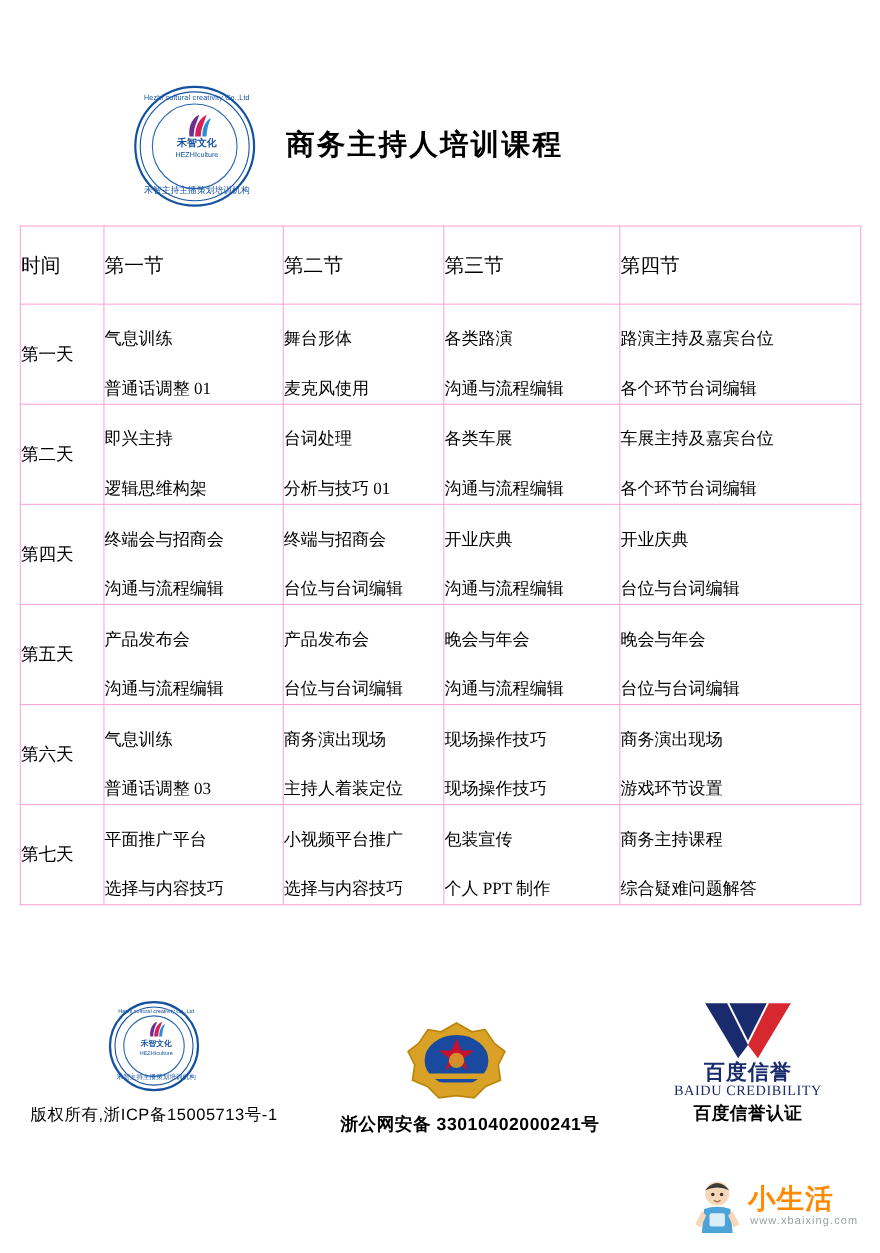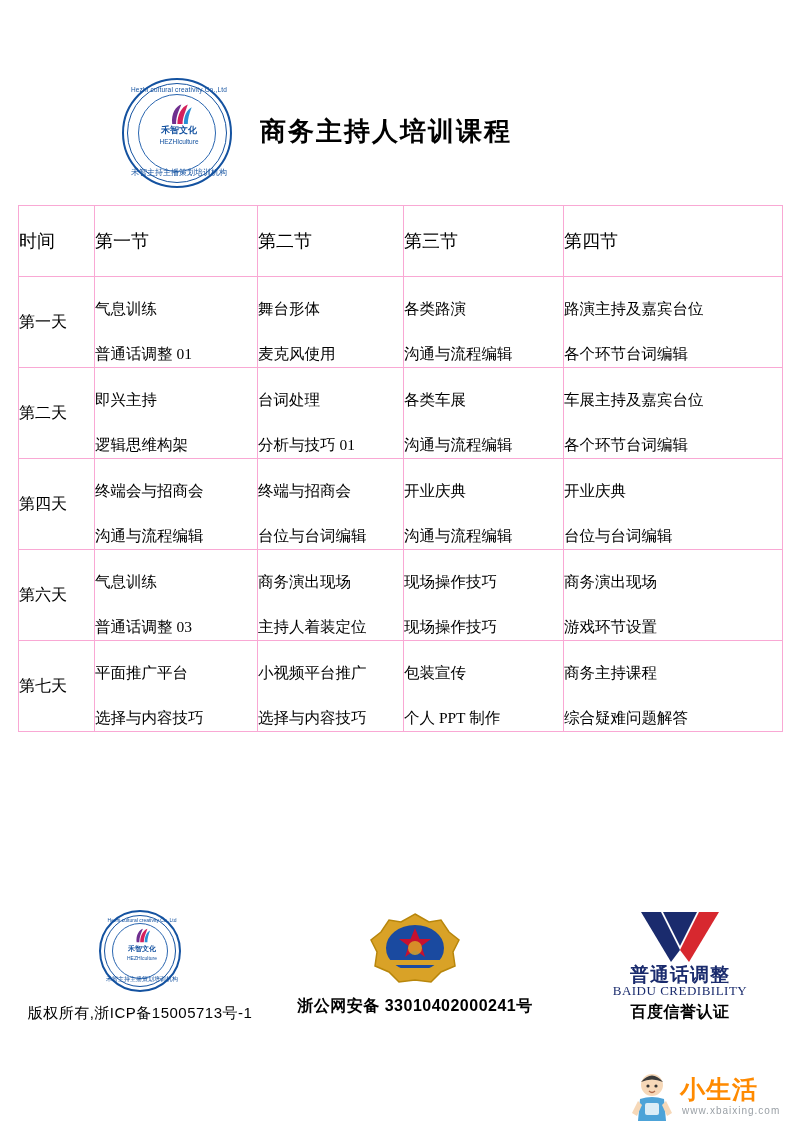--- a/index.html
+++ b/index.html
@@ -165,21 +165,21 @@
     width: 800px;
     height: 160px;
   }
 
   .foot-block {
     position: absolute;
     text-align: center;
   }
 
   .foot-1 { left: 10px; top: 0px; width: 260px; }
-  .foot-2 { left: 285px; top: 0px; width: 260px; }
+  .foot-2 { left: 285px; top: 16px; width: 260px; text-align: right; }
   .foot-3 { left: 560px; top: 0px; width: 240px; }
 
   .foot-caption {
     font-size: 16px;
     font-family: "Liberation Sans", "DejaVu Sans", sans-serif;
     font-weight: bold;
     margin-top: 6px;
     letter-spacing: .5px;
   }
   .foot-caption.small {
@@ -399,20 +399,39 @@
         <td>
           <span class="cellline">开业庆典</span>
           <span class="cellline">沟通与流程编辑</span>
         </td>
         <td>
           <span class="cellline">开业庆典</span>
           <span class="cellline">台位与台词编辑</span>
         </td>
       </tr>
 
+      <tr>
+        <td class="daycell">第五天</td>
+        <td>
+          <span class="cellline">产品发布会</span>
+          <span class="cellline">沟通与流程编辑</span>
+        </td>
+        <td>
+          <span class="cellline">产品发布会</span>
+          <span class="cellline">台位与台词编辑</span>
+        </td>
+        <td>
+          <span class="cellline">晚会与年会</span>
+          <span class="cellline">沟通与流程编辑</span>
+        </td>
+        <td>
+          <span class="cellline">晚会与年会</span>
+          <span class="cellline">台位与台词编辑</span>
+        </td>
+      </tr>
 
       <tr>
         <td class="daycell">第六天</td>
         <td>
           <span class="cellline">气息训练</span>
           <span class="cellline">普通话调整 03</span>
         </td>
         <td>
           <span class="cellline">商务演出现场</span>
           <span class="cellline">主持人着装定位</span>
@@ -483,21 +502,21 @@
       <div class="foot-caption">浙公网安备 33010402000241号</div>
     </div>
 
     <div class="foot-block foot-3">
       <div class="baidu-mark">
         <svg class="baidu-v" viewBox="0 0 82 52">
           <path d="M2 2 L22 2 L41 40 L32 52 Z" fill="#1a2b6d"></path>
           <path d="M80 2 L60 2 L41 40 L50 52 Z" fill="#d7282f"></path>
           <path d="M24 2 L58 2 L41 36 Z" fill="#1a2b6d"></path>
         </svg>
-        <div class="baidu-cn">普通话调整</div>
+        <div class="baidu-cn">百度信誉</div>
         <div class="baidu-en">BAIDU CREDIBILITY</div>
       </div>
       <div class="foot-caption">百度信誉认证</div>
     </div>
 
   </div>
 
   <div class="watermark">
     <svg class="wm-char" viewBox="0 0 44 52">
       <ellipse cx="22" cy="14" rx="11" ry="11" fill="#f6d8b8"></ellipse>

